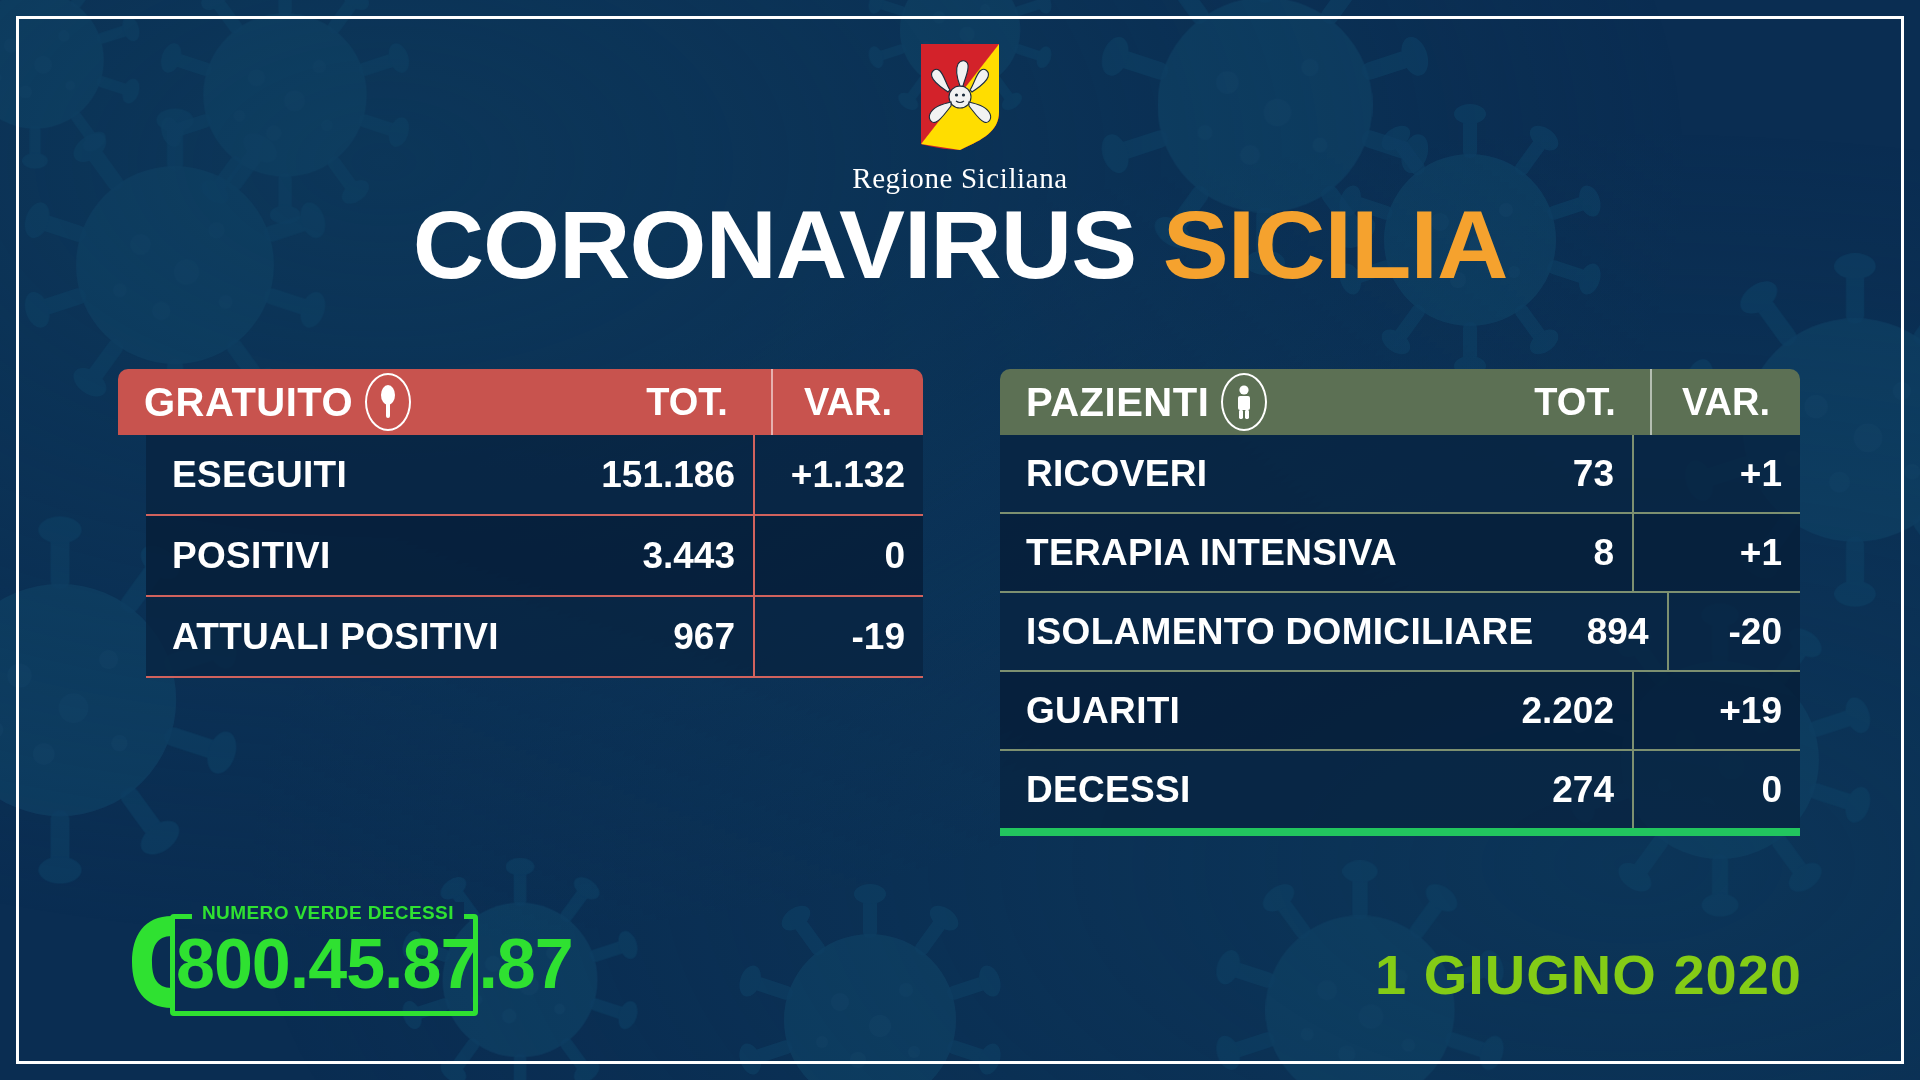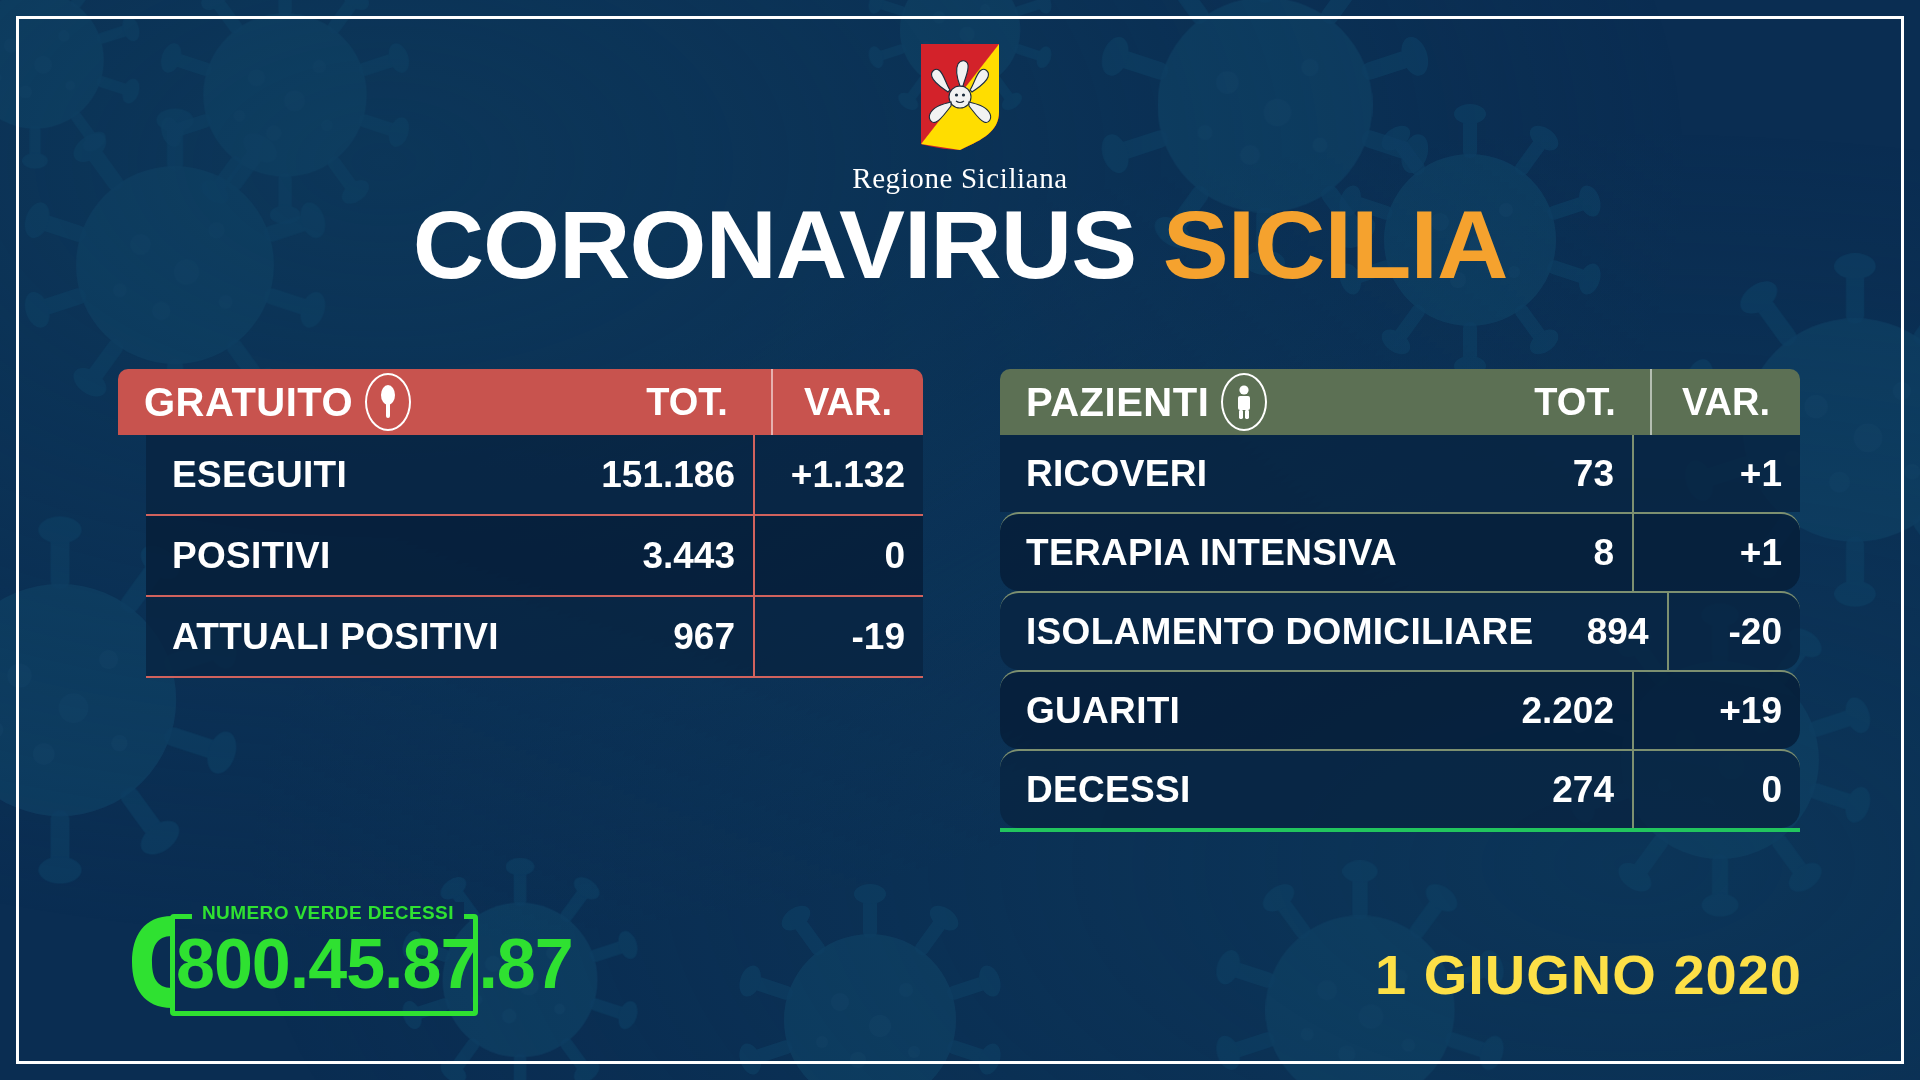--- a/index.html
+++ b/index.html
@@ -98,22 +98,22 @@
   
   #panel-tamponi .row{background:rgba(8,36,66,.82);}
   #panel-tamponi .row.alt{background:rgba(6,30,57,.85);}
   #panel-tamponi .row + .row{border-top:2px solid #d1625d;}
   #panel-tamponi .rows{border-bottom:2px solid #d1625d;margin-left:28px;}
   #panel-tamponi .row .var{border-left:2px solid #d1625d;}
 
   
   #panel-pazienti .row{background:rgba(8,36,66,.82);}
   #panel-pazienti .row.alt{background:rgba(6,30,57,.85);}
-  #panel-pazienti .row + .row{border-top:2px solid #7d9070;border-radius:19px;}
-  #panel-pazienti .rows{border-bottom:4px solid #22c55e;}
+  #panel-pazienti .row + .row{border-top:2px solid #7d9070;}
+  #panel-pazienti .rows{border-bottom:8px solid #22c55e;}
   #panel-pazienti .row .var{border-left:2px solid #7d9070;}
 
   
   #numero-verde{position:absolute;left:118px;top:900px;width:360px;height:120px;}
   #nv-box{
     position:absolute;left:52px;top:14px;width:298px;height:92px;
     border:5px solid #2fe131;border-radius:4px;
   }
   #nv-label{
     position:absolute;left:74px;top:2px;background:#0a2d52;padding:0 10px;
@@ -124,21 +124,21 @@
   #nv-number{
     position:absolute;left:58px;top:24px;
     color:#2fe131;font-weight:bold;font-size:70px;letter-spacing:-1px;
     font-family:"Liberation Sans Narrow","Liberation Sans",sans-serif;
     white-space:nowrap;
   }
   #phone-icon{position:absolute;left:4px;top:10px;}
   
   #date-text{
     position:absolute;right:118px;top:942px;
-    color:#fde047;font-weight:bold;font-size:56px;letter-spacing:1px;
+    color:#84cc16;font-weight:bold;font-size:56px;letter-spacing:1px;
     font-family:"Liberation Sans Narrow","Liberation Sans",sans-serif;
     white-space:nowrap;
   }
 </style>
 </head>
 <body>
 
 <div id="poster">
 
   <div id="bg-virus-layer">

